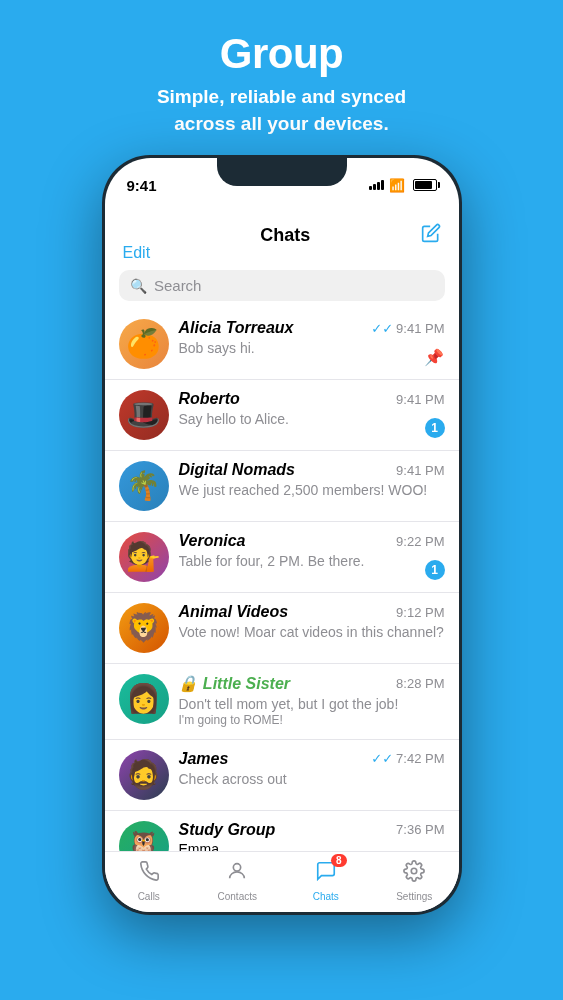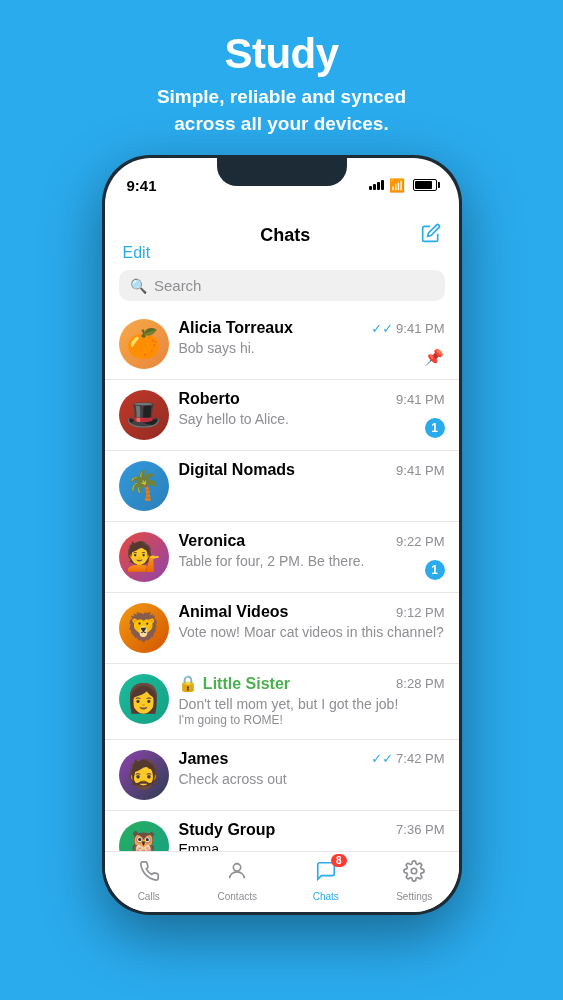--- a/index.html
+++ b/index.html
@@ -214,20 +214,21 @@
     .chat-top {
       display: flex;
       justify-content: space-between;
       align-items: center;
       margin-bottom: 2px;
     }
     .chat-name {
       font-size: 16px;
       font-weight: 600;
       color: #000;
+      font-style: italic;
     }
     .chat-name.green { color: #4CAF50; }
     .chat-time {
       font-size: 13px;
       color: #8E8E93;
       display: flex;
       align-items: center;
       gap: 3px;
     }
     .chat-time .check {
@@ -319,21 +320,21 @@
       text-align: center;
     }
 
     
     .av-emoji { font-size: 28px; line-height: 1; }
   </style>
 </head>
 <body>
 
 <div class="header-text">
-  <div class="header-title">Study</div>
+  <div class="header-title">Group</div>
   <div class="header-subtitle">Simple, reliable and synced<br>across all your devices.</div>
 </div>
 
 <div class="phone-wrapper">
   <div class="phone-frame">
     <div class="phone-inner">
       <div class="notch"></div>
 
       <div class="status-bar">
         <span class="status-time">9:41</span>
@@ -401,20 +402,21 @@
 
         <div class="chat-item">
           <div class="avatar avatar-digital">
             <span class="av-emoji">🌴</span>
           </div>
           <div class="chat-content">
             <div class="chat-top">
               <span class="chat-name">Digital Nomads</span>
               <span class="chat-time">9:41 PM</span>
             </div>
+            <div class="chat-preview">We just reached 2,500 members! WOO!</div>
           </div>
         </div>
 
         <div class="chat-item">
           <div class="avatar avatar-veronica">
             <span class="av-emoji">💁</span>
           </div>
           <div class="chat-content">
             <div class="chat-top">
               <span class="chat-name">Veronica</span>

